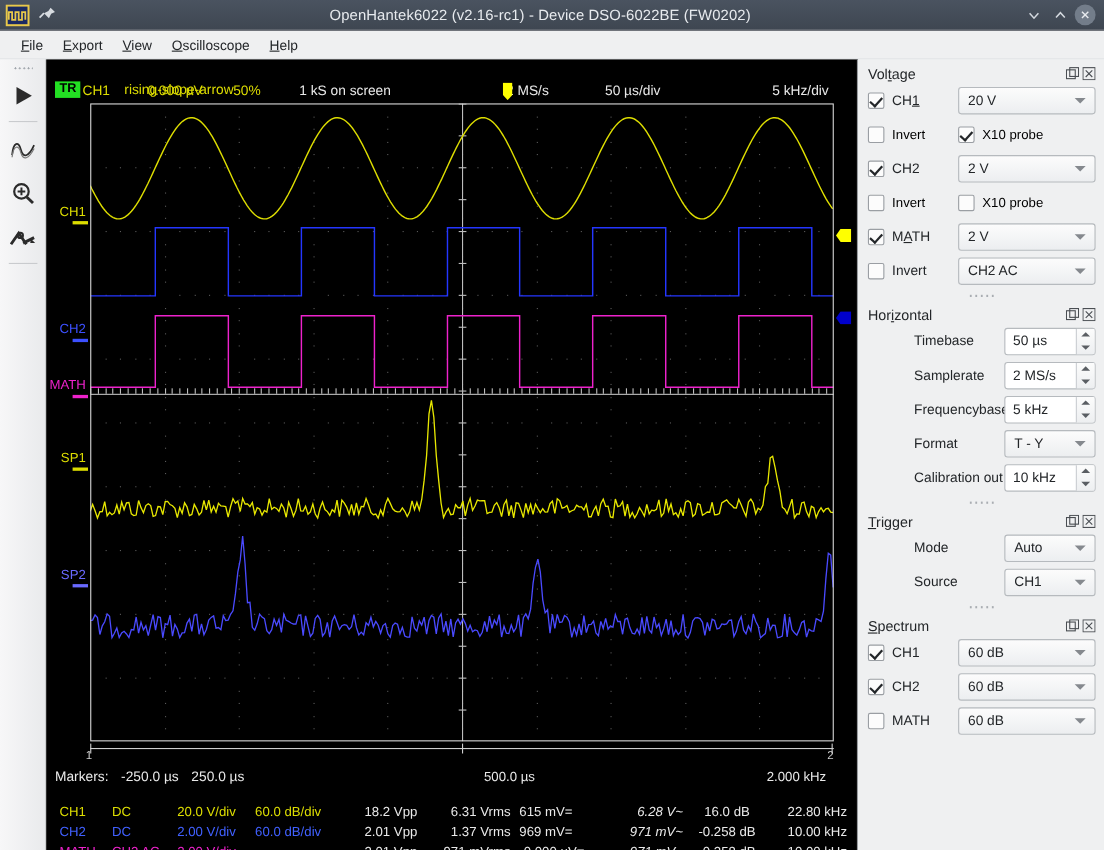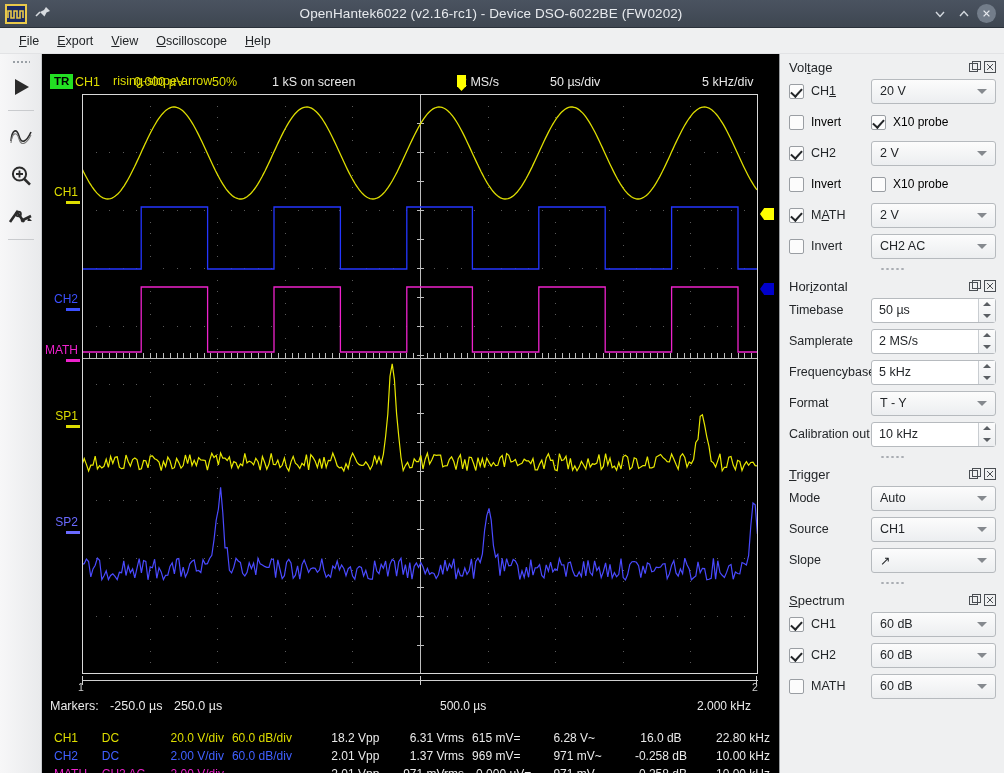--- a/index.html
+++ b/index.html
@@ -84,26 +84,26 @@
 
   .markerrow { position:absolute; left:8px; top:645px; font-size:12.5px; color:#e9e9e9; white-space:nowrap;}
   .axislbl { position:absolute; font-size:12px; color:#e9e9e9; white-space:nowrap;}
 
   
   .meas { position:absolute; left:8px; top:675px; width:724px; font-size:12px; }
   .meas table { border-collapse:collapse; width:724px; }
   .meas td { padding:1px 4px; white-space:nowrap; line-height:16px; }
   .m-name { width:50px; }
   .m-coupl { width:62px; }
-  .m-vdiv { width:74px; text-align:right;}
+  .m-vdiv { width:74px; text-align:left;}
   .m-dbdiv { width:86px; text-align:left;}
   .m-vpp  { text-align:right; width:80px; }
   .m-vrms { text-align:right; width:90px; }
   .m-dc   { width:86px; }
-  .m-ac   { width:82px; }
+  .m-ac   { text-align:right; width:82px;font-style:italic; }
   .m-db   { text-align:center; width:76px; }
   .m-freq { text-align:right; width:82px; }
 
   
   .dock { position:absolute; left:781px; top:54px; width:223px; height:719px;
           background:#eff0f1; padding:0 8px; }
   .dock-section { margin-top:2px; }
   .dock-head { display:flex; align-items:center; height:22px; }
   .dock-title { font-size:13px; color:#232629; flex:1; }
   .dock-title .u { text-decoration:underline; }
@@ -133,21 +133,21 @@
   .spin { flex:1; height:25px; border:1px solid #b6babe; border-radius:3px; background:#fff;
      display:flex; align-items:center; padding-left:7px; font-size:12.5px; color:#232629; }
   .spin .sval { flex:1; }
   .spinbtns { width:17px; height:23px; border-left:1px solid #c9cdd1;
      display:flex; flex-direction:column; background:linear-gradient(#fcfcfc,#edeff1);}
   .spinbtns div { flex:1; display:flex; align-items:center; justify-content:center; }
   .ar-up { width:0;height:0;border-left:4px solid transparent;border-right:4px solid transparent;
      border-bottom:4px solid #5a5e63;}
   .ar-dn { width:0;height:0;border-left:4px solid transparent;border-right:4px solid transparent;
      border-top:4px solid #5a5e63;}
-  .lblw { width:82px; flex:none; font-size:12.5px; color:#232629; }
+  .lblw { width:82px; flex:none; font-size:12.5px; color:#232629;margin-left:42px; }
 </style>
 </head>
 <body>
 
 <div id="app">
 
   <div class="titlebar">
     <div class="tb-logo">
       <svg width="22" height="20" viewBox="0 0 22 20">
         <rect x="1" y="1" width="20" height="18" fill="#1b2a63" stroke="#e8c84a" stroke-width="2"></rect>
@@ -1375,27 +1375,20 @@
               <span class="arrow-dn"></span>
             </div>
           </div>
           <div class="row">
             <div class="lblw">Source</div>
             <div class="combo">
               <span class="cval">CH1</span>
               <span class="arrow-dn"></span>
             </div>
           </div>
-          <div class="row">
-            <div class="lblw">Slope</div>
-            <div class="combo">
-              <span class="cval">↗</span>
-              <span class="arrow-dn"></span>
-            </div>
-          </div>
         </div>
     </div>
 
     <div class="dotgrip">
         <i></i>
       </div>
 
     <div class="dock-section">
       <div class="dock-head">
         <div class="dock-title"><span class="u">S</span>pectrum</div>

